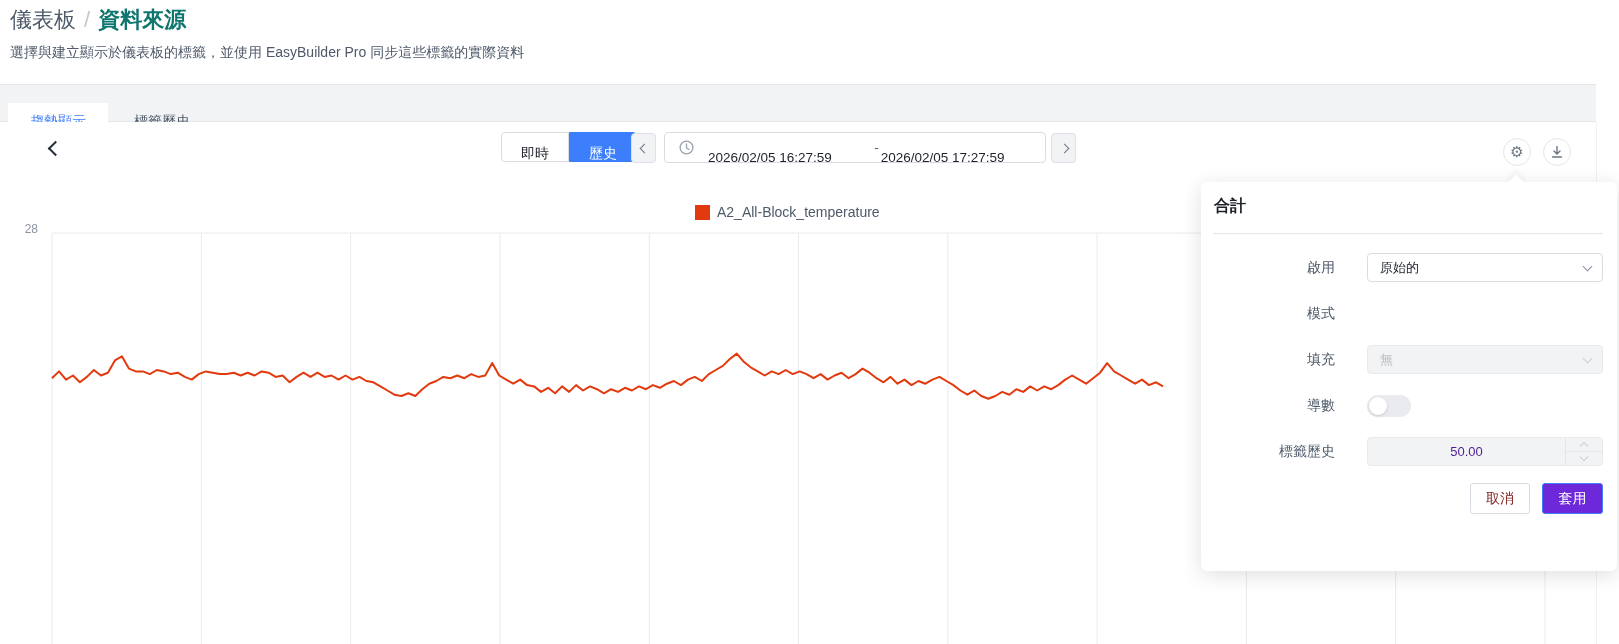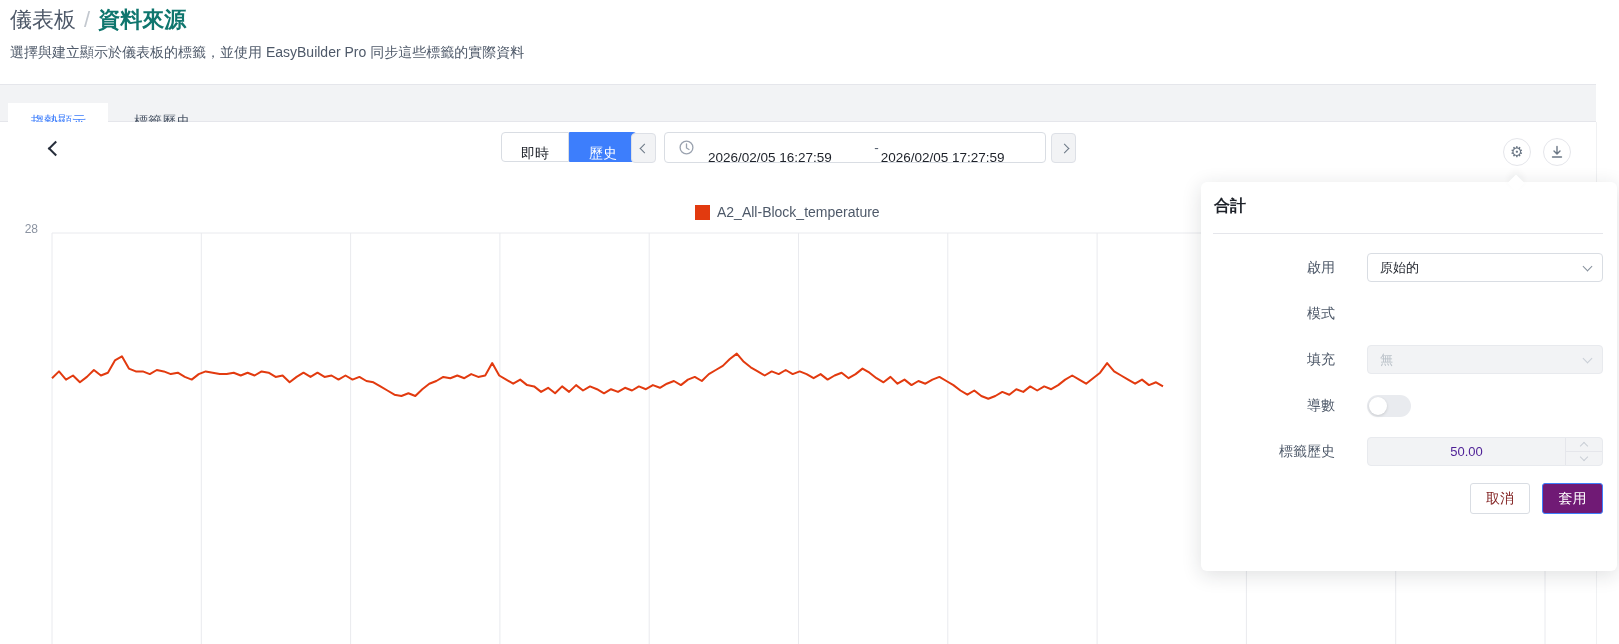--- a/index.html
+++ b/index.html
@@ -93,21 +93,21 @@
   .spinner { width:37px; border-left:1px solid #e5e6eb; display:flex; flex-direction:column; }
   .spin-btn { flex:1; display:flex; align-items:center; justify-content:center; }
   .spin-up { border-bottom:1px solid #e5e6eb; }
   .chev-sm { width:6px; height:6px; border-right:1.4px solid #c9ced6; border-bottom:1.4px solid #c9ced6;
              display:inline-block; }
   .chev-sm-up { transform:rotate(-135deg); margin-top:3px; }
   .chev-sm-down { transform:rotate(45deg); margin-bottom:3px; }
   .panel-footer { display:flex; justify-content:flex-end; margin-top:16px; }
   .btn { height:31px; border-radius:3px; font-size:14px; line-height:29px; text-align:center; cursor:pointer; }
   .btn-cancel { width:60px; background:#fff; border:1px solid #d9dde3; color:#7f1d1d; }
-  .btn-apply { width:61px; background:#701a75; border:1px solid #3d7efc; color:#fff; margin-left:12px; }
+  .btn-apply { width:61px; background:#6d28d9; border:1px solid #3d7efc; color:#fff; margin-left:12px; }
 </style>
 </head>
 <body>
 
 <div class="page-header">
   <div class="breadcrumb">
     <span class="bc-parent">儀表板</span><span class="bc-sep">/</span><span class="bc-current">資料來源</span>
   </div>
   <div class="subtitle">選擇與建立顯示於儀表板的標籤，並使用 EasyBuilder Pro 同步這些標籤的實際資料</div>
 </div>

